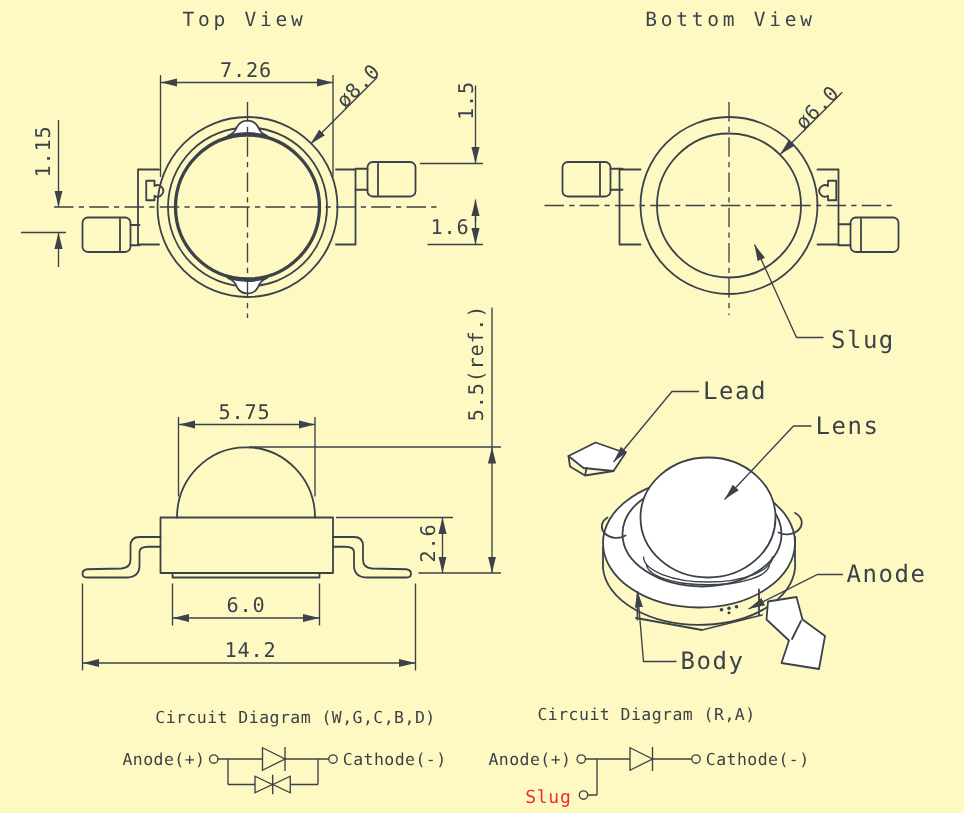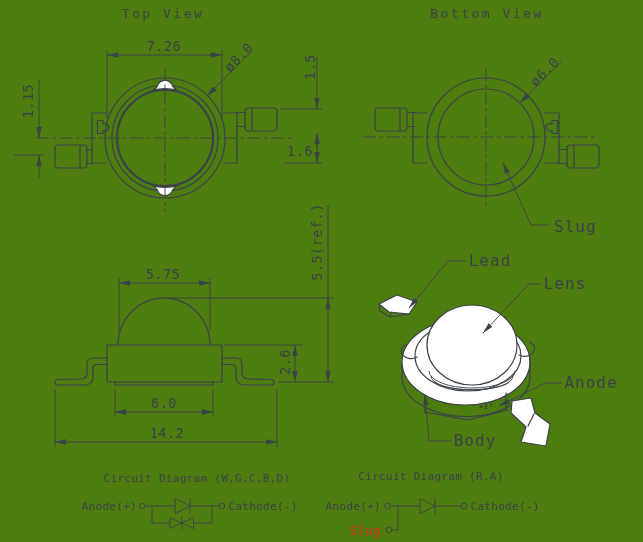--- a/index.html
+++ b/index.html
@@ -1,16 +1,16 @@
 <!DOCTYPE html>
 <html><head>
 <meta charset="utf-8">
 <style>
   html,body{margin:0;padding:0;background:#fff;}
-  #stage{position:relative;width:643px;height:542px;background:#4d7c0f;overflow:hidden;}
+  #stage{position:relative;width:643px;height:542px;background:#fef9c3;overflow:hidden;}
   svg text{font-family:"DejaVu Sans Mono","Liberation Mono",monospace;fill:#3b4249;}
   .ttl{font-size:13px;letter-spacing:2.5px;}
   .dim{font-size:13.5px;letter-spacing:.5px;}
   .lbl{font-size:16px;letter-spacing:1px;}
   .cir{font-size:11px;letter-spacing:.3px;}
   .red{fill:#ee2c2c;font-size:12px;letter-spacing:.5px;}
   .ln{stroke:#3b4249;stroke-width:1.2;fill:none;stroke-linecap:round;stroke-linejoin:round;}
   .thk{stroke-width:2.2;}
   .dl{stroke:#3b4249;stroke-width:.9;fill:none;}
   .cl{stroke-dasharray:13 3.5 3.5 3.5;}

